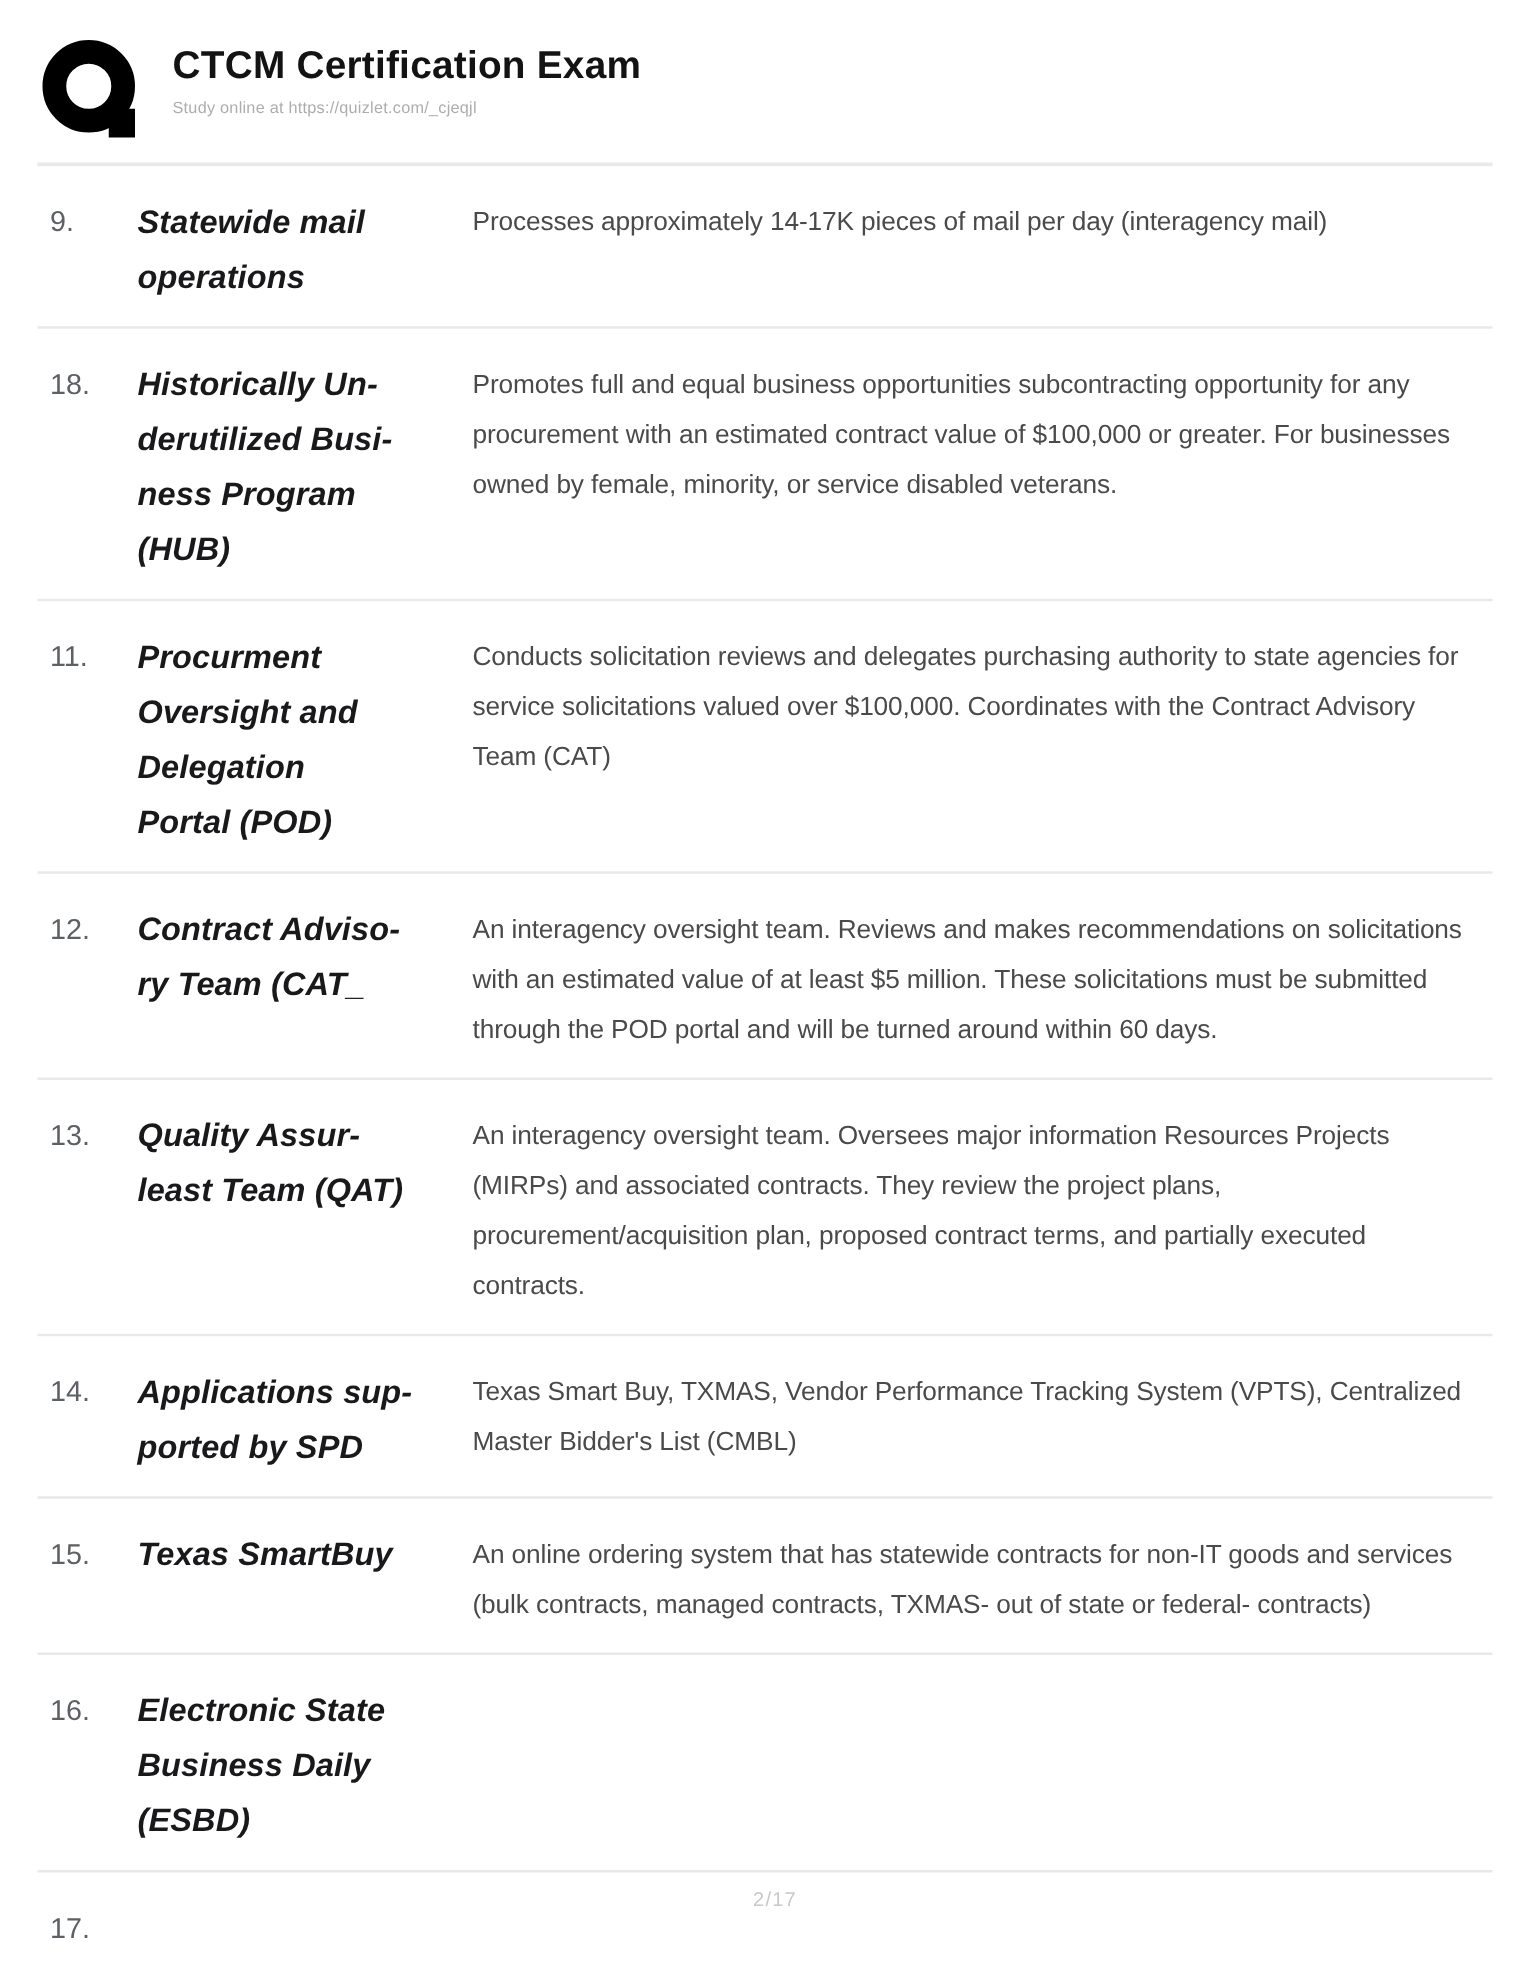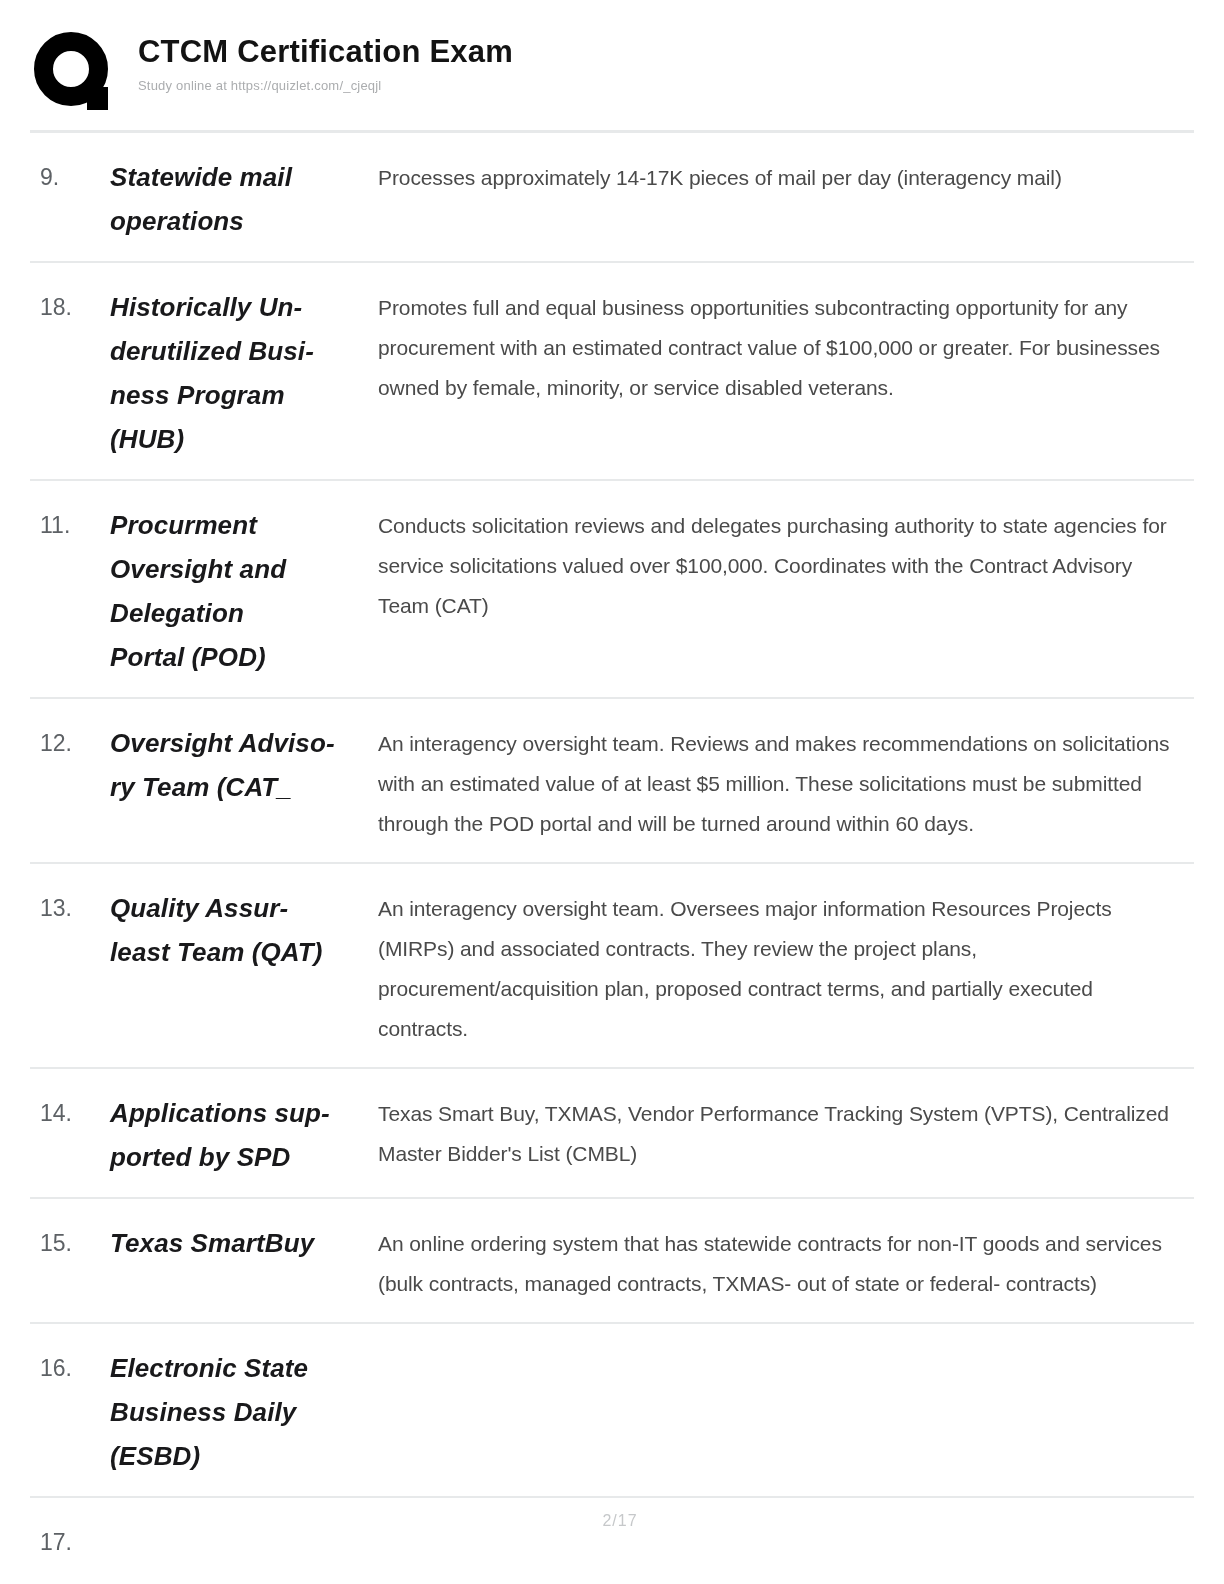--- a/index.html
+++ b/index.html
@@ -155,21 +155,21 @@
     <div class="num">11.</div>
     <h2 class="term">Procurment
 Oversight and
 Delegation
 Portal (POD)</h2>
     <div class="def">Conducts solicitation reviews and delegates purchasing authority to state agencies for service solicitations valued over $100,000. Coordinates with the Contract Advisory Team (CAT)</div>
   </section>
 
   <section class="row">
     <div class="num">12.</div>
-    <h2 class="term">Oversight Adviso-
+    <h2 class="term">Contract Adviso-
 ry Team (CAT_</h2>
     <div class="def">An interagency oversight team. Reviews and makes recommendations on solicitations with an estimated value of at least $5 million. These solicitations must be submitted through the POD portal and will be turned around within 60 days.</div>
   </section>
 
   <section class="row">
     <div class="num">13.</div>
     <h2 class="term">Quality Assur-
 least Team (QAT)</h2>
     <div class="def">An interagency oversight team. Oversees major information Resources Projects (MIRPs) and associated contracts. They review the project plans, procurement/acquisition plan, proposed contract terms, and partially executed contracts.</div>
   </section>

